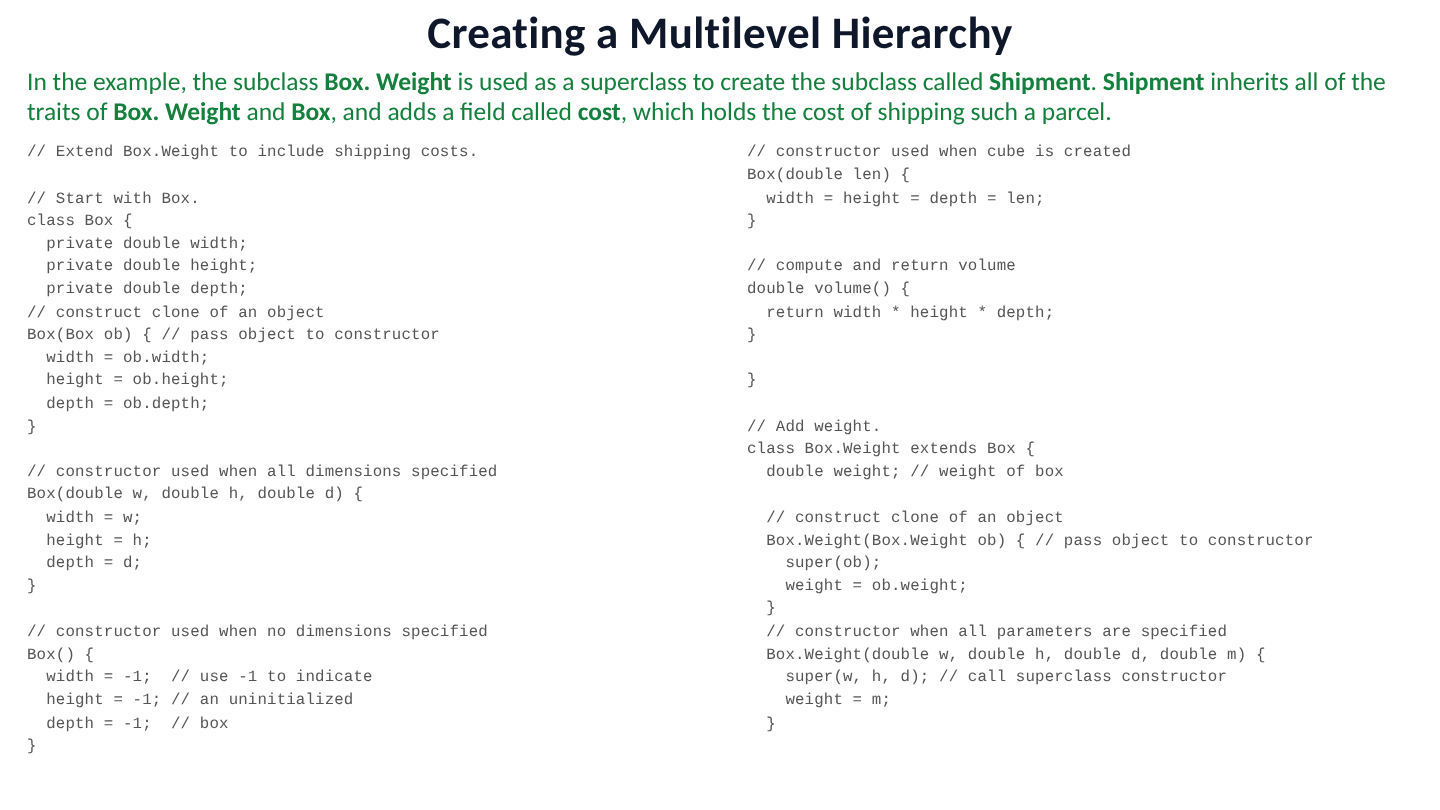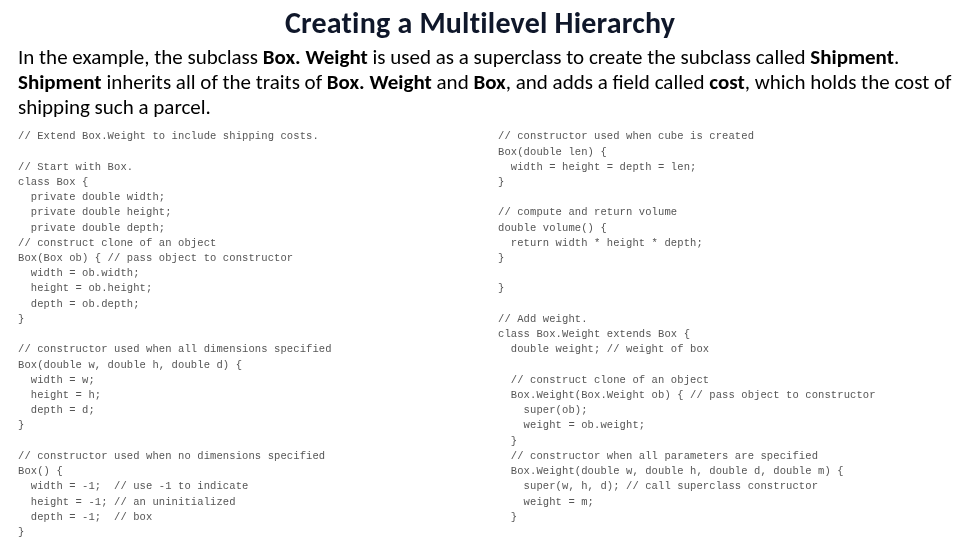--- a/index.html
+++ b/index.html
@@ -17,24 +17,24 @@
   }
   .title {
     text-align: center;
     color: #0f172a;
     font-size: 30px;
     font-weight: 700;
     padding: 4px 0 2px 0;
     letter-spacing: 0.2px;
   }
   .intro {
-    font-size: 21px;
+    font-size: 17px;
     line-height: 1.18;
     padding: 2px 8px 4px 18px;
-    color: #000000;
+    color: #15803d;
   }
   .intro b { font-weight: 700; }
   .code-row {
     display: flex;
     padding: 6px 18px 0 18px;
     gap: 36px;
   }
   .code-col {
     flex: 1;
     font-family: "Courier New", monospace;

